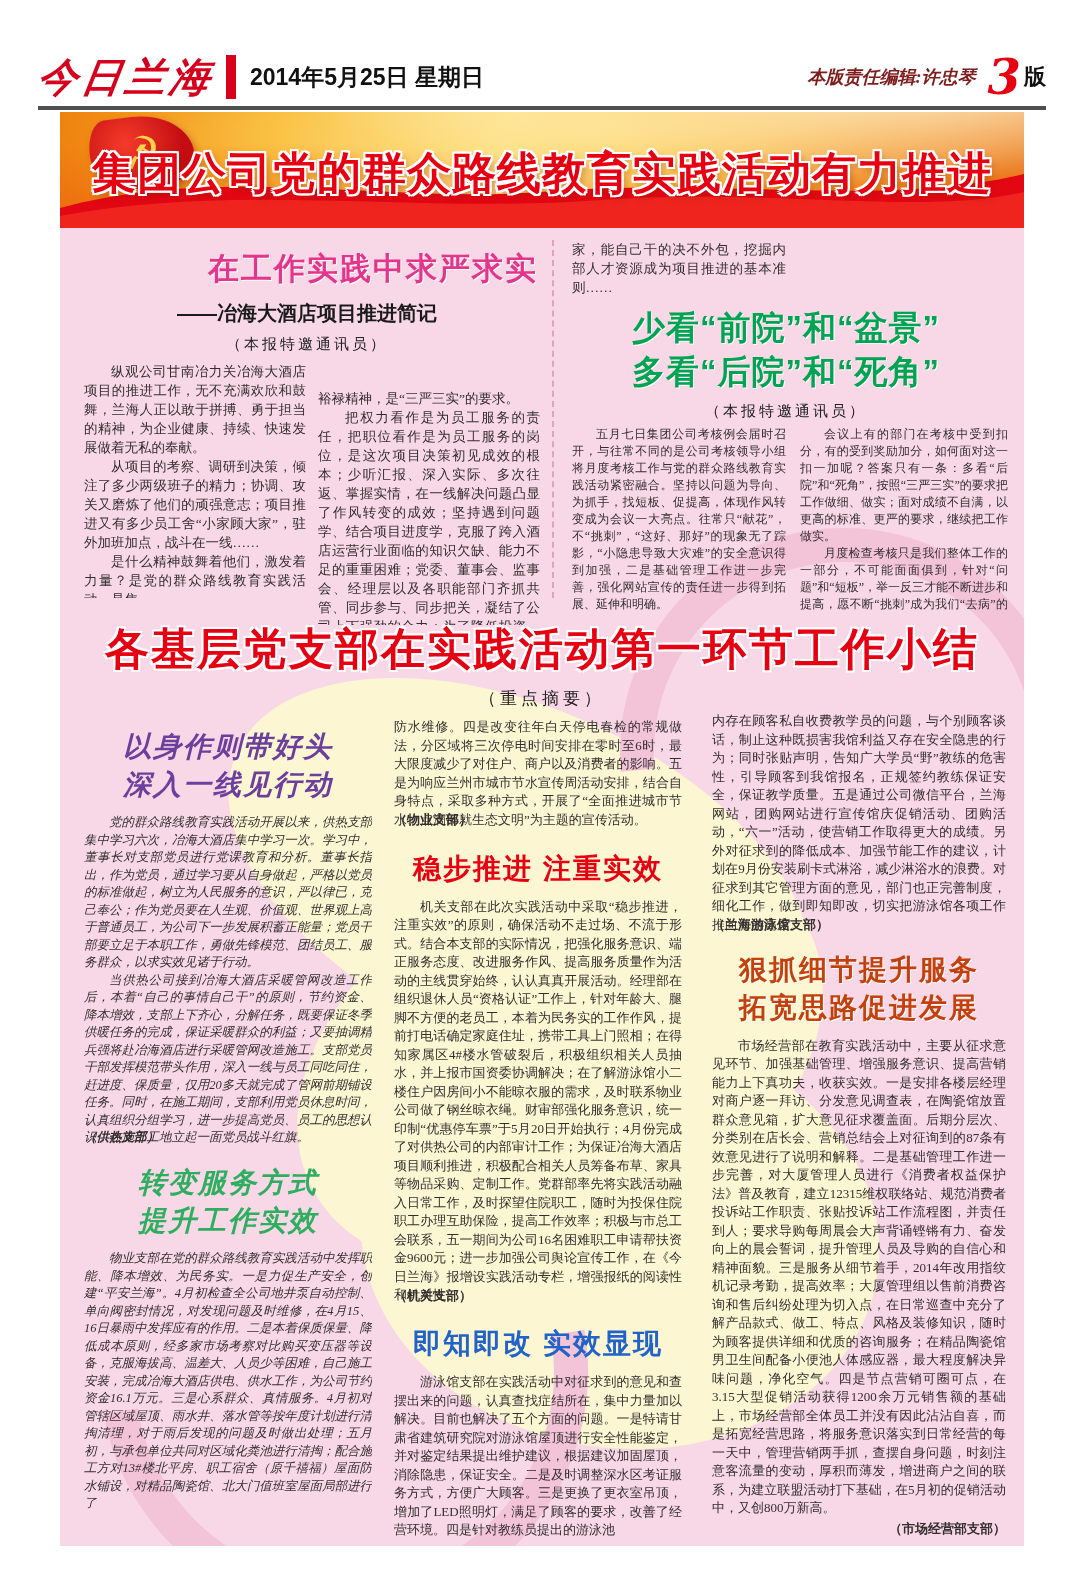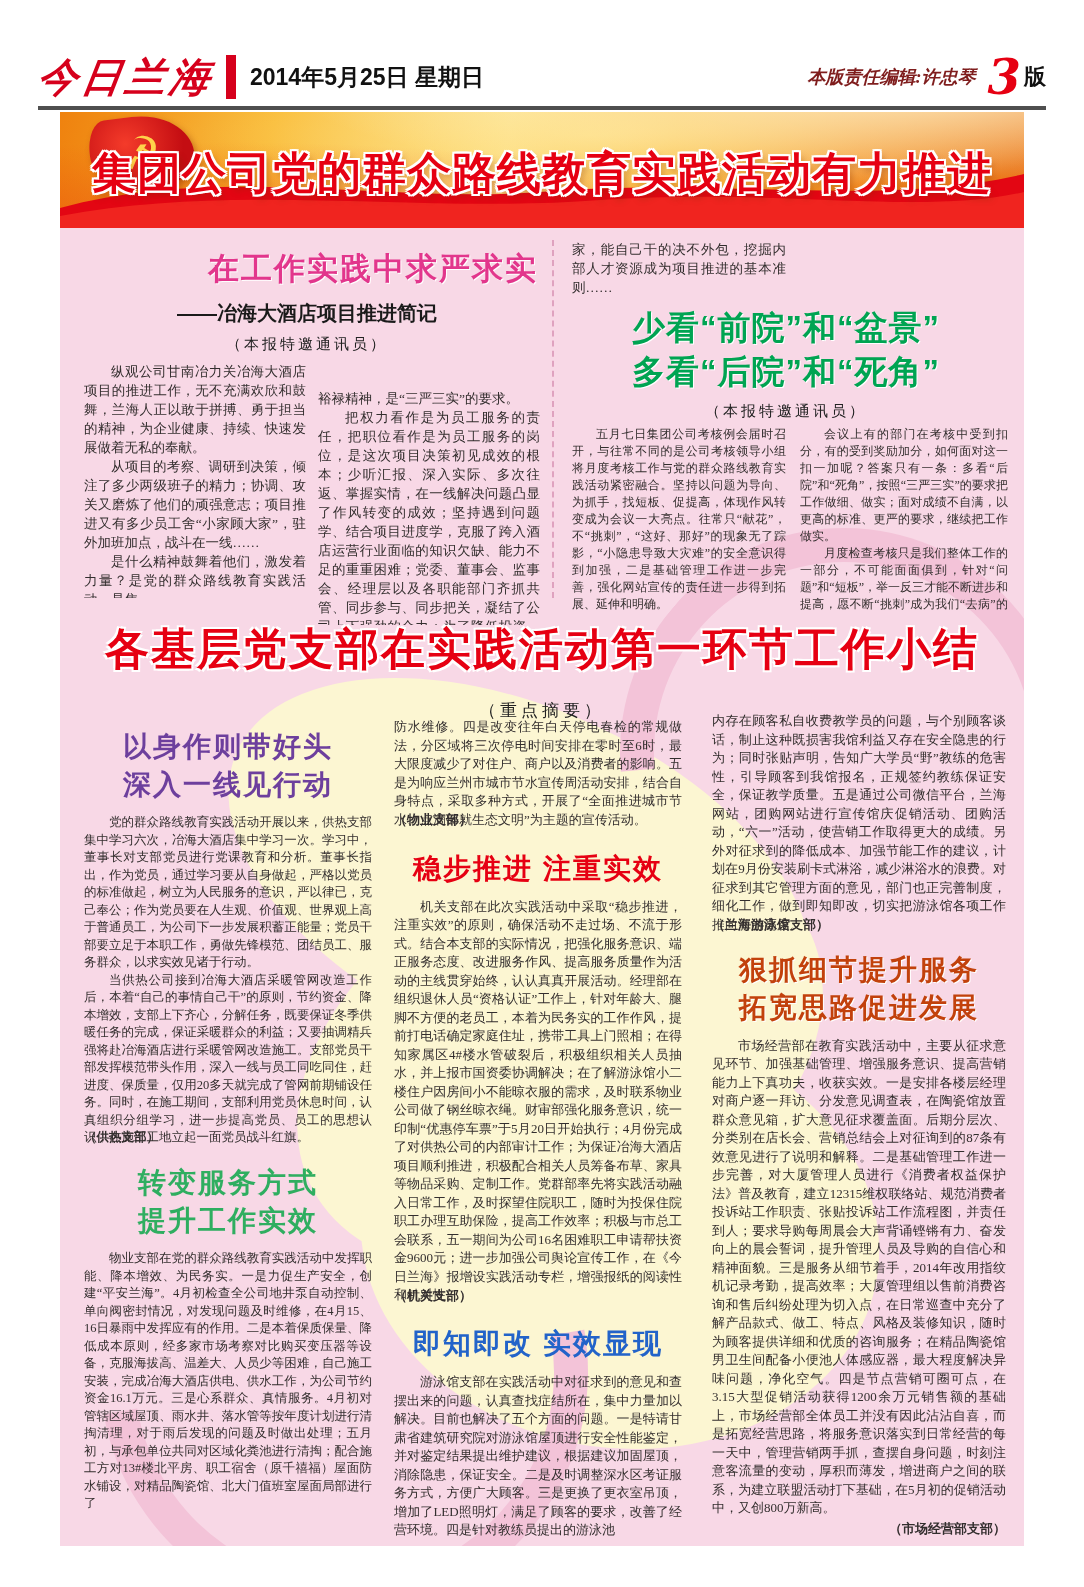--- a/index.html
+++ b/index.html
@@ -54,21 +54,21 @@
   
   .a2-title{font-family:"Liberation Sans","DejaVu Sans",sans-serif;font-weight:bold;font-size:33px;
             line-height:44px;color:#00a452;letter-spacing:1px;text-shadow:1px 1px 0 #fff;}
   
   .h-big{font-family:"Liberation Sans","DejaVu Sans",sans-serif;font-weight:900;font-size:44px;
          color:#e60012;letter-spacing:2px;white-space:nowrap;
          text-shadow:-2px -2px 0 #fff,2px -2px 0 #fff,-2px 2px 0 #fff,2px 2px 0 #fff;}
   .subhead{font-size:17px;color:#222;letter-spacing:4px;}
   
   .b-col{font-size:13px;line-height:18.5px;overflow:hidden;}
-  .b-col-s{font-size:12.5px;line-height:17.5px;overflow:hidden;}
+  .b-col-s{font-size:12.5px;line-height:17.5px;overflow:hidden;font-style:italic;}
   .sec-h{font-family:"Liberation Sans","DejaVu Sans",sans-serif;font-weight:bold;font-size:28px;
          line-height:38px;text-align:center;margin:10px 0 10px;letter-spacing:2px;}
   .c-purple{color:#6d3f9d;} .c-green{color:#2fae60;} .c-red{color:#e60012;}
   .c-blue{color:#2263c9;} .c-magenta{color:#c2410c;text-shadow:1px 1px 0 #fff;}
   .sig{font-weight:bold;text-align:left;margin-top:-18px;text-indent:0;}
   .sig-own{font-weight:bold;text-align:right;margin-top:2px;text-indent:0;}
   .center{text-align:center;}
 </style>
 </head>
 <body>
@@ -134,21 +134,21 @@
     <div class="blk small-col" style="left:512px;top:198px;width:214px;height:184px;">
       <p class="ind">五月七日集团公司考核例会届时召开，与往常不同的是公司考核领导小组将月度考核工作与党的群众路线教育实践活动紧密融合。坚持以问题为导向、为抓手，找短板、促提高，体现作风转变成为会议一大亮点。往常只“献花”，不“挑刺”，“这好、那好”的现象无了踪影，“小隐患导致大灾难”的安全意识得到加强，二是基础管理工作进一步完善，强化网站宣传的责任进一步得到拓展、延伸和明确。</p>
     </div>
     <div class="blk small-col" style="left:740px;top:198px;width:208px;height:184px;">
       <p class="ind">会议上有的部门在考核中受到扣分，有的受到奖励加分，如何面对这一扣一加呢？答案只有一条：多看“后院”和“死角”，按照“三严三实”的要求把工作做细、做实；面对成绩不自满，以更高的标准、更严的要求，继续把工作做实。</p>
       <p class="ind">月度检查考核只是我们整体工作的一部分，不可能面面俱到，针对“问题”和“短板”，举一反三才能不断进步和提高，愿不断“挑刺”成为我们“去病”的工作常态。</p>
     </div>
 
     <div class="blk center" style="left:0;top:392px;width:964px;">
       <div class="h-big">各基层党支部在实践活动第一环节工作小结</div>
-      <div class="subhead" style="margin-top:20px;">（重点摘要）</div>
+      <div class="subhead" style="margin-top:8px;">（重点摘要）</div>
     </div>
 
     <div class="blk b-col-s" style="left:24px;top:490px;width:288px;height:818px;">
       <div class="sec-h c-purple">
         <div>以身作则带好头</div>
         <div>深入一线见行动</div>
       </div>
       <p class="ind">党的群众路线教育实践活动开展以来，供热支部集中学习六次，冶海大酒店集中学习一次。学习中，董事长对支部党员进行党课教育和分析。董事长指出，作为党员，通过学习要从自身做起，严格以党员的标准做起，树立为人民服务的意识，严以律已，克己奉公；作为党员要在人生观、价值观、世界观上高于普通员工，为公司下一步发展积蓄正能量；党员干部要立足于本职工作，勇做先锋模范、团结员工、服务群众，以求实效见诸于行动。</p>
       <p class="ind">当供热公司接到冶海大酒店采暖管网改造工作后，本着“自己的事情自己干”的原则，节约资金、降本增效，支部上下齐心，分解任务，既要保证冬季供暖任务的完成，保证采暖群众的利益；又要抽调精兵强将赴冶海酒店进行采暖管网改造施工。支部党员干部发挥模范带头作用，深入一线与员工同吃同住，赶进度、保质量，仅用20多天就完成了管网前期铺设任务。同时，在施工期间，支部利用党员休息时间，认真组织分组学习，进一步提高党员、员工的思想认识，在施工工地立起一面党员战斗红旗。</p>
       <p class="sig">（供热支部）</p>

